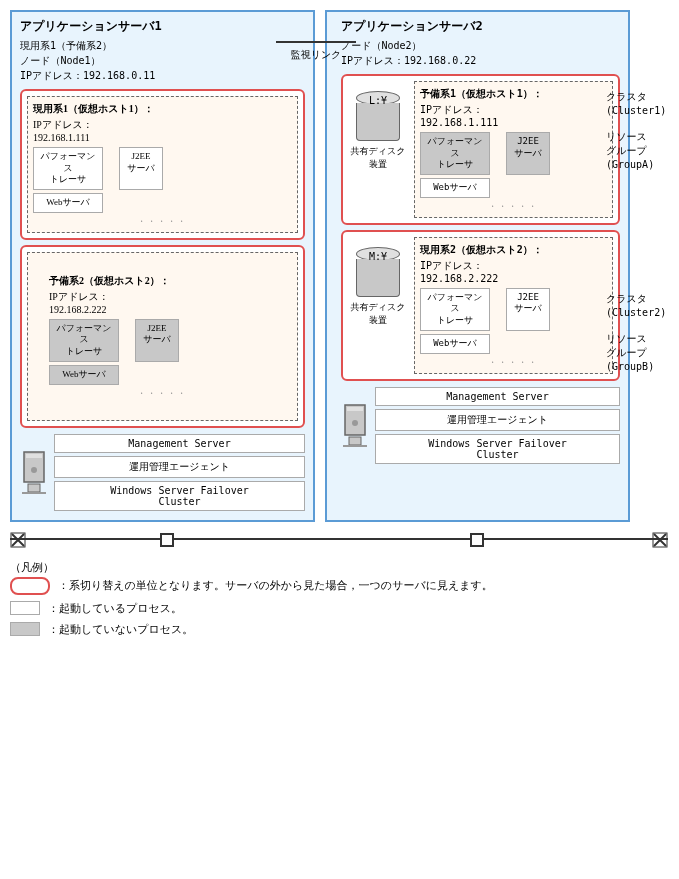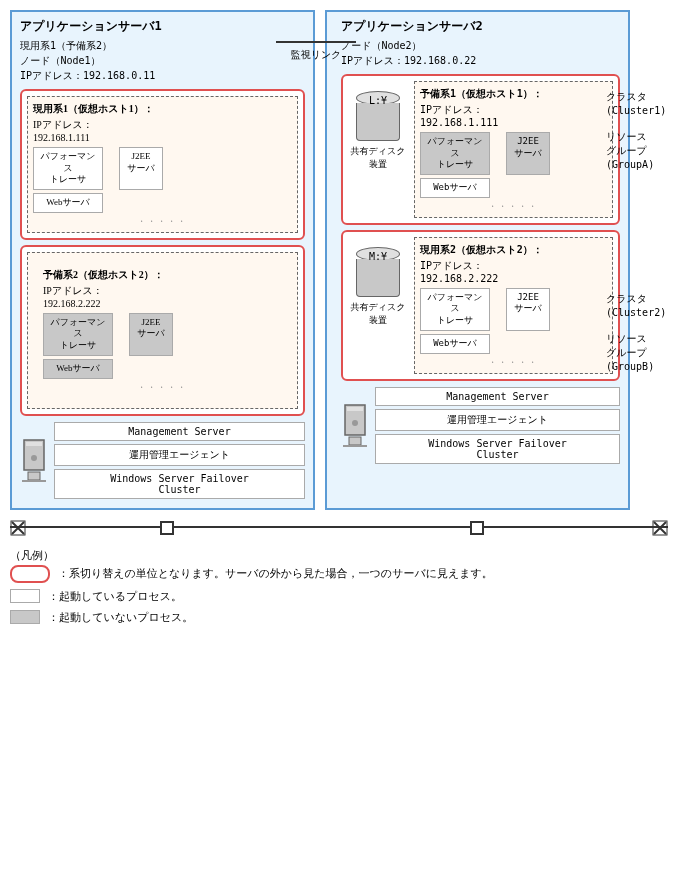--- a/index.html
+++ b/index.html
@@ -183,21 +183,21 @@
               <div class="process-box active process-j2ee">J2EE<br>サーバ</div>
             </div>
             <div class="process-row">
               <div class="process-box active process-web">Webサーバ</div>
             </div>
             <div class="dotted-points">・・・・・</div>
           </div>
         </div>
 
         <div style="border:2px solid #e05050; border-radius:6px; padding:5px; background:#fff;">
-          <div style="border:1px dashed #666; background:#fff8f0; padding:15px; width:100%;">
+          <div style="border:1px dashed #666; background:#fff8f0; padding:21px; width:100%;">
             <div class="vh-title">予備系2（仮想ホスト2）：</div>
             <div style="font-size:10px;"><span>IPアドレス：</span></div>
             <div style="font-size:10px; margin-bottom:4px;">192.168.2.222</div>
             <div class="process-row">
               <div class="process-box inactive process-perf">パフォーマンス<br>トレーサ</div>
               <div class="process-box inactive process-j2ee">J2EE<br>サーバ</div>
             </div>
             <div class="process-row">
               <div class="process-box inactive process-web">Webサーバ</div>
             </div>

